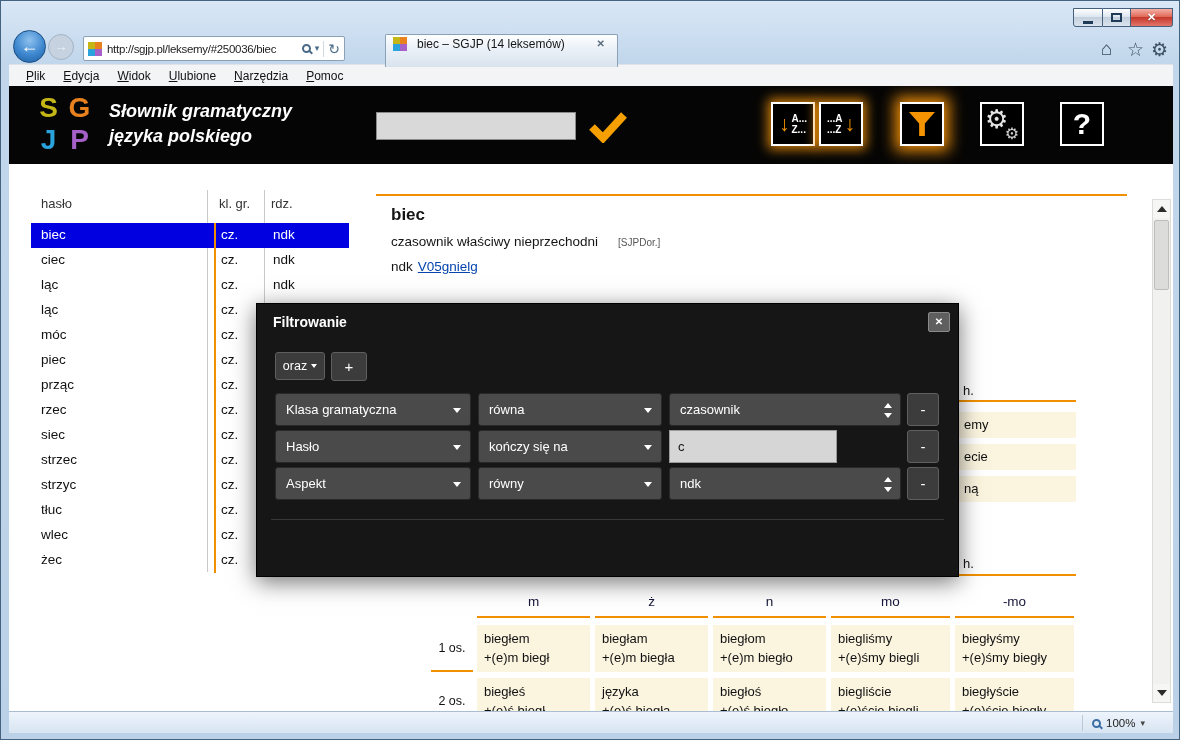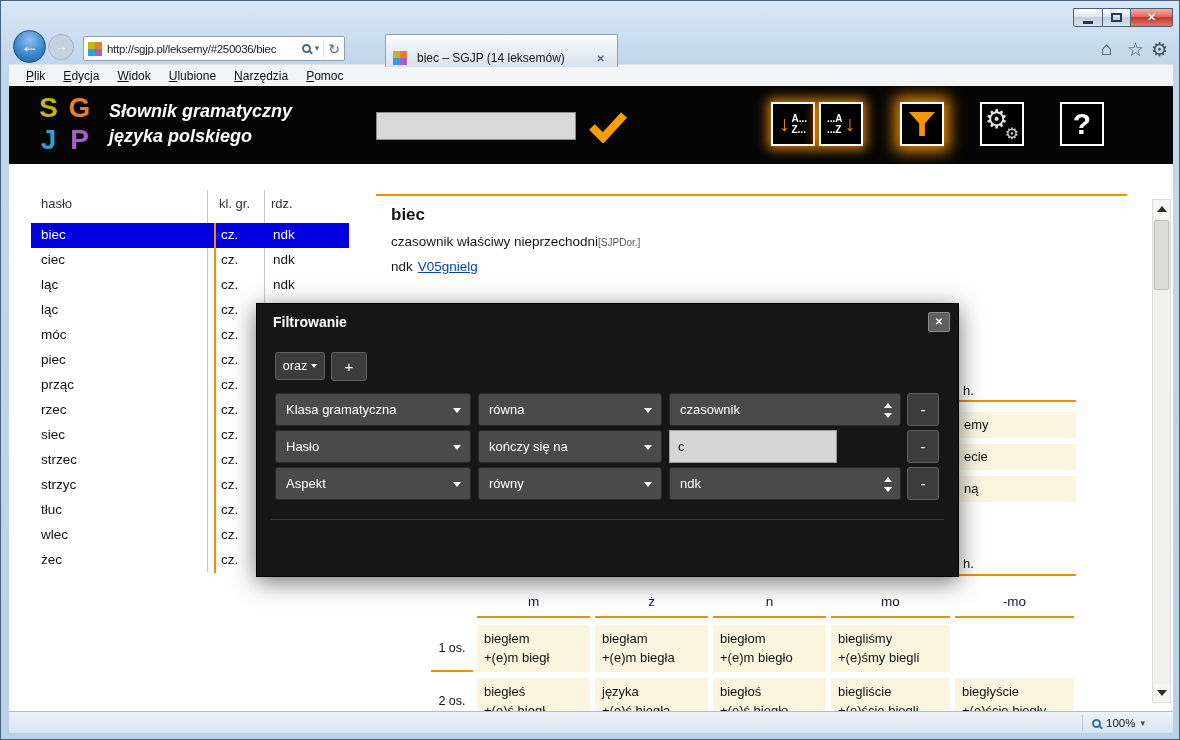--- a/index.html
+++ b/index.html
@@ -23,21 +23,21 @@
 .addr-url{flex:1;color:#222;white-space:nowrap;overflow:hidden;font-size:11.5px;letter-spacing:-.3px}
 .minilogo{width:14px;height:14px;display:grid;grid-template-columns:7px 7px;grid-template-rows:7px 7px;margin-right:5px;flex:none}
 .minilogo i{display:block}
 .ml-s{background:#c3b616}.ml-g{background:#e8821e}.ml-j{background:#2aa3dc}.ml-p{background:#a661c8}
 .addr-tools{display:flex;align-items:center;gap:4px;color:#4b6a88;flex:none}
 .mag{width:9px;height:9px;border:2px solid #4b6a88;border-radius:50%;position:relative}
 .mag::after{content:"";position:absolute;width:5px;height:2px;background:#4b6a88;transform:rotate(45deg);right:-4px;bottom:-2px}
 .addr-caret{font-size:9px;line-height:9px}
 .addr-sep{width:1px;height:16px;background:#d0dae4}
 .addr-refresh{font-size:14px;line-height:14px}
-.tab{position:absolute;left:384px;top:33px;width:233px;height:29px;background:linear-gradient(#fdfeff,#eaf0f7 45%,#d9e3ee);border:1px solid #8aa1b8;border-bottom:none;border-radius:2px 2px 0 0;display:flex;align-items:flex-start;padding:16px 7px;z-index:4;cursor:pointer}
+.tab{position:absolute;left:384px;top:33px;width:233px;height:29px;background:linear-gradient(#fdfeff,#eaf0f7 45%,#d9e3ee);border:1px solid #8aa1b8;border-bottom:none;border-radius:2px 2px 0 0;display:flex;align-items:flex-end;padding:16px 7px;z-index:4;cursor:pointer}
 .tab-title{flex:1;font-size:12px;color:#161616;white-space:nowrap;overflow:hidden;margin-left:5px}
 .tab-close{color:#5a6a7a;font-size:10px;font-weight:bold;padding:2px 5px;cursor:pointer}
 .chrome-ico{position:absolute;top:37px;font-size:19px;color:#3c4f63;z-index:4;cursor:pointer}
 .ico-home{left:1100px}.ico-star{left:1126px}.ico-gear{left:1150px}
 
 
 .menubar{position:absolute;left:8px;top:63px;width:1164px;height:22px;background:#f2f4f6;border-top:1px solid #dde3e9;display:flex;align-items:center;padding-left:8px;z-index:3}
 .menu-item{display:inline-block;font-size:12px;color:#111;padding:0 9px;cursor:pointer}
 .menu-item::first-letter{text-decoration:underline}
 
@@ -67,21 +67,21 @@
 .vline{position:absolute;top:26px;width:1px;height:382px;background:#c9c9c9}
 .vl1{left:198px}.vl2{left:255px}
 .oline{position:absolute;left:205px;top:59px;width:2px;height:350px;background:#f18f00;z-index:3}
 .lexrow{position:absolute;left:22px;width:318px;height:25px;font-size:13.5px;color:#111;cursor:pointer}
 .lexrow span{position:absolute;top:4px}
 .lexrow .lx-h{left:10px}.lexrow .lx-k{left:190px}.lexrow .lx-r{left:242px}
 .lexrow.sel{background:#0000e0;color:#fff}
 .entry-rule{position:absolute;left:367px;top:30px;width:751px;height:2px;background:#f18f00}
 .headword{position:absolute;left:382px;top:41px;font-size:17px;font-weight:bold;color:#151515}
 .entry-desc{position:absolute;left:382px;top:70px;font-size:13.5px;color:#151515}
-.src-tag{font-size:10px;color:#555;margin-left:0}
+.src-tag{font-size:10px;color:#555;margin-left:20px}
 .entry-aspect{position:absolute;left:382px;top:95px;font-size:13.5px;color:#151515}
 .pattern-link{color:#0645ad;text-decoration:underline;margin-left:5px;cursor:pointer}
 
 .frag-label{position:absolute;font-size:13px;color:#151515}
 .fl-top{left:954px;top:219px}.fl-bottom{left:954px;top:392px}
 .frag-line{position:absolute;left:950px;width:117px;height:2px;background:#f18f00}
 .fline-top{top:236px}.fline-bottom{top:410px}
 .frag-cell{position:absolute;left:950px;width:117px;height:26px;background:#fbf5e0;font-size:13px;color:#111;line-height:26px;padding-left:5px}
 .fc1{top:248px}.fc2{top:280px}.fc3{top:312px}
 
@@ -347,20 +347,24 @@
         <div>+(e)m biegła</div>
       </div>
     <div class="tbl-cell cr1 cx-n">
         <div>biegłom</div>
         <div>+(e)m biegło</div>
       </div>
     <div class="tbl-cell cr1 cx-mo">
         <div>biegliśmy</div>
         <div>+(e)śmy biegli</div>
       </div>
+    <div class="tbl-cell cr1 cx-nmo">
+        <div>biegłyśmy</div>
+        <div>+(e)śmy biegły</div>
+      </div>
 
     <div class="tbl-rowlabel rl2">2 os.</div>
     <div class="tbl-cell cr2 cx-m">
         <div>biegłeś</div>
         <div>+(e)ś biegł</div>
       </div>
     <div class="tbl-cell cr2 cx-z">
         <div>języka</div>
         <div>+(e)ś biegła</div>
       </div>

